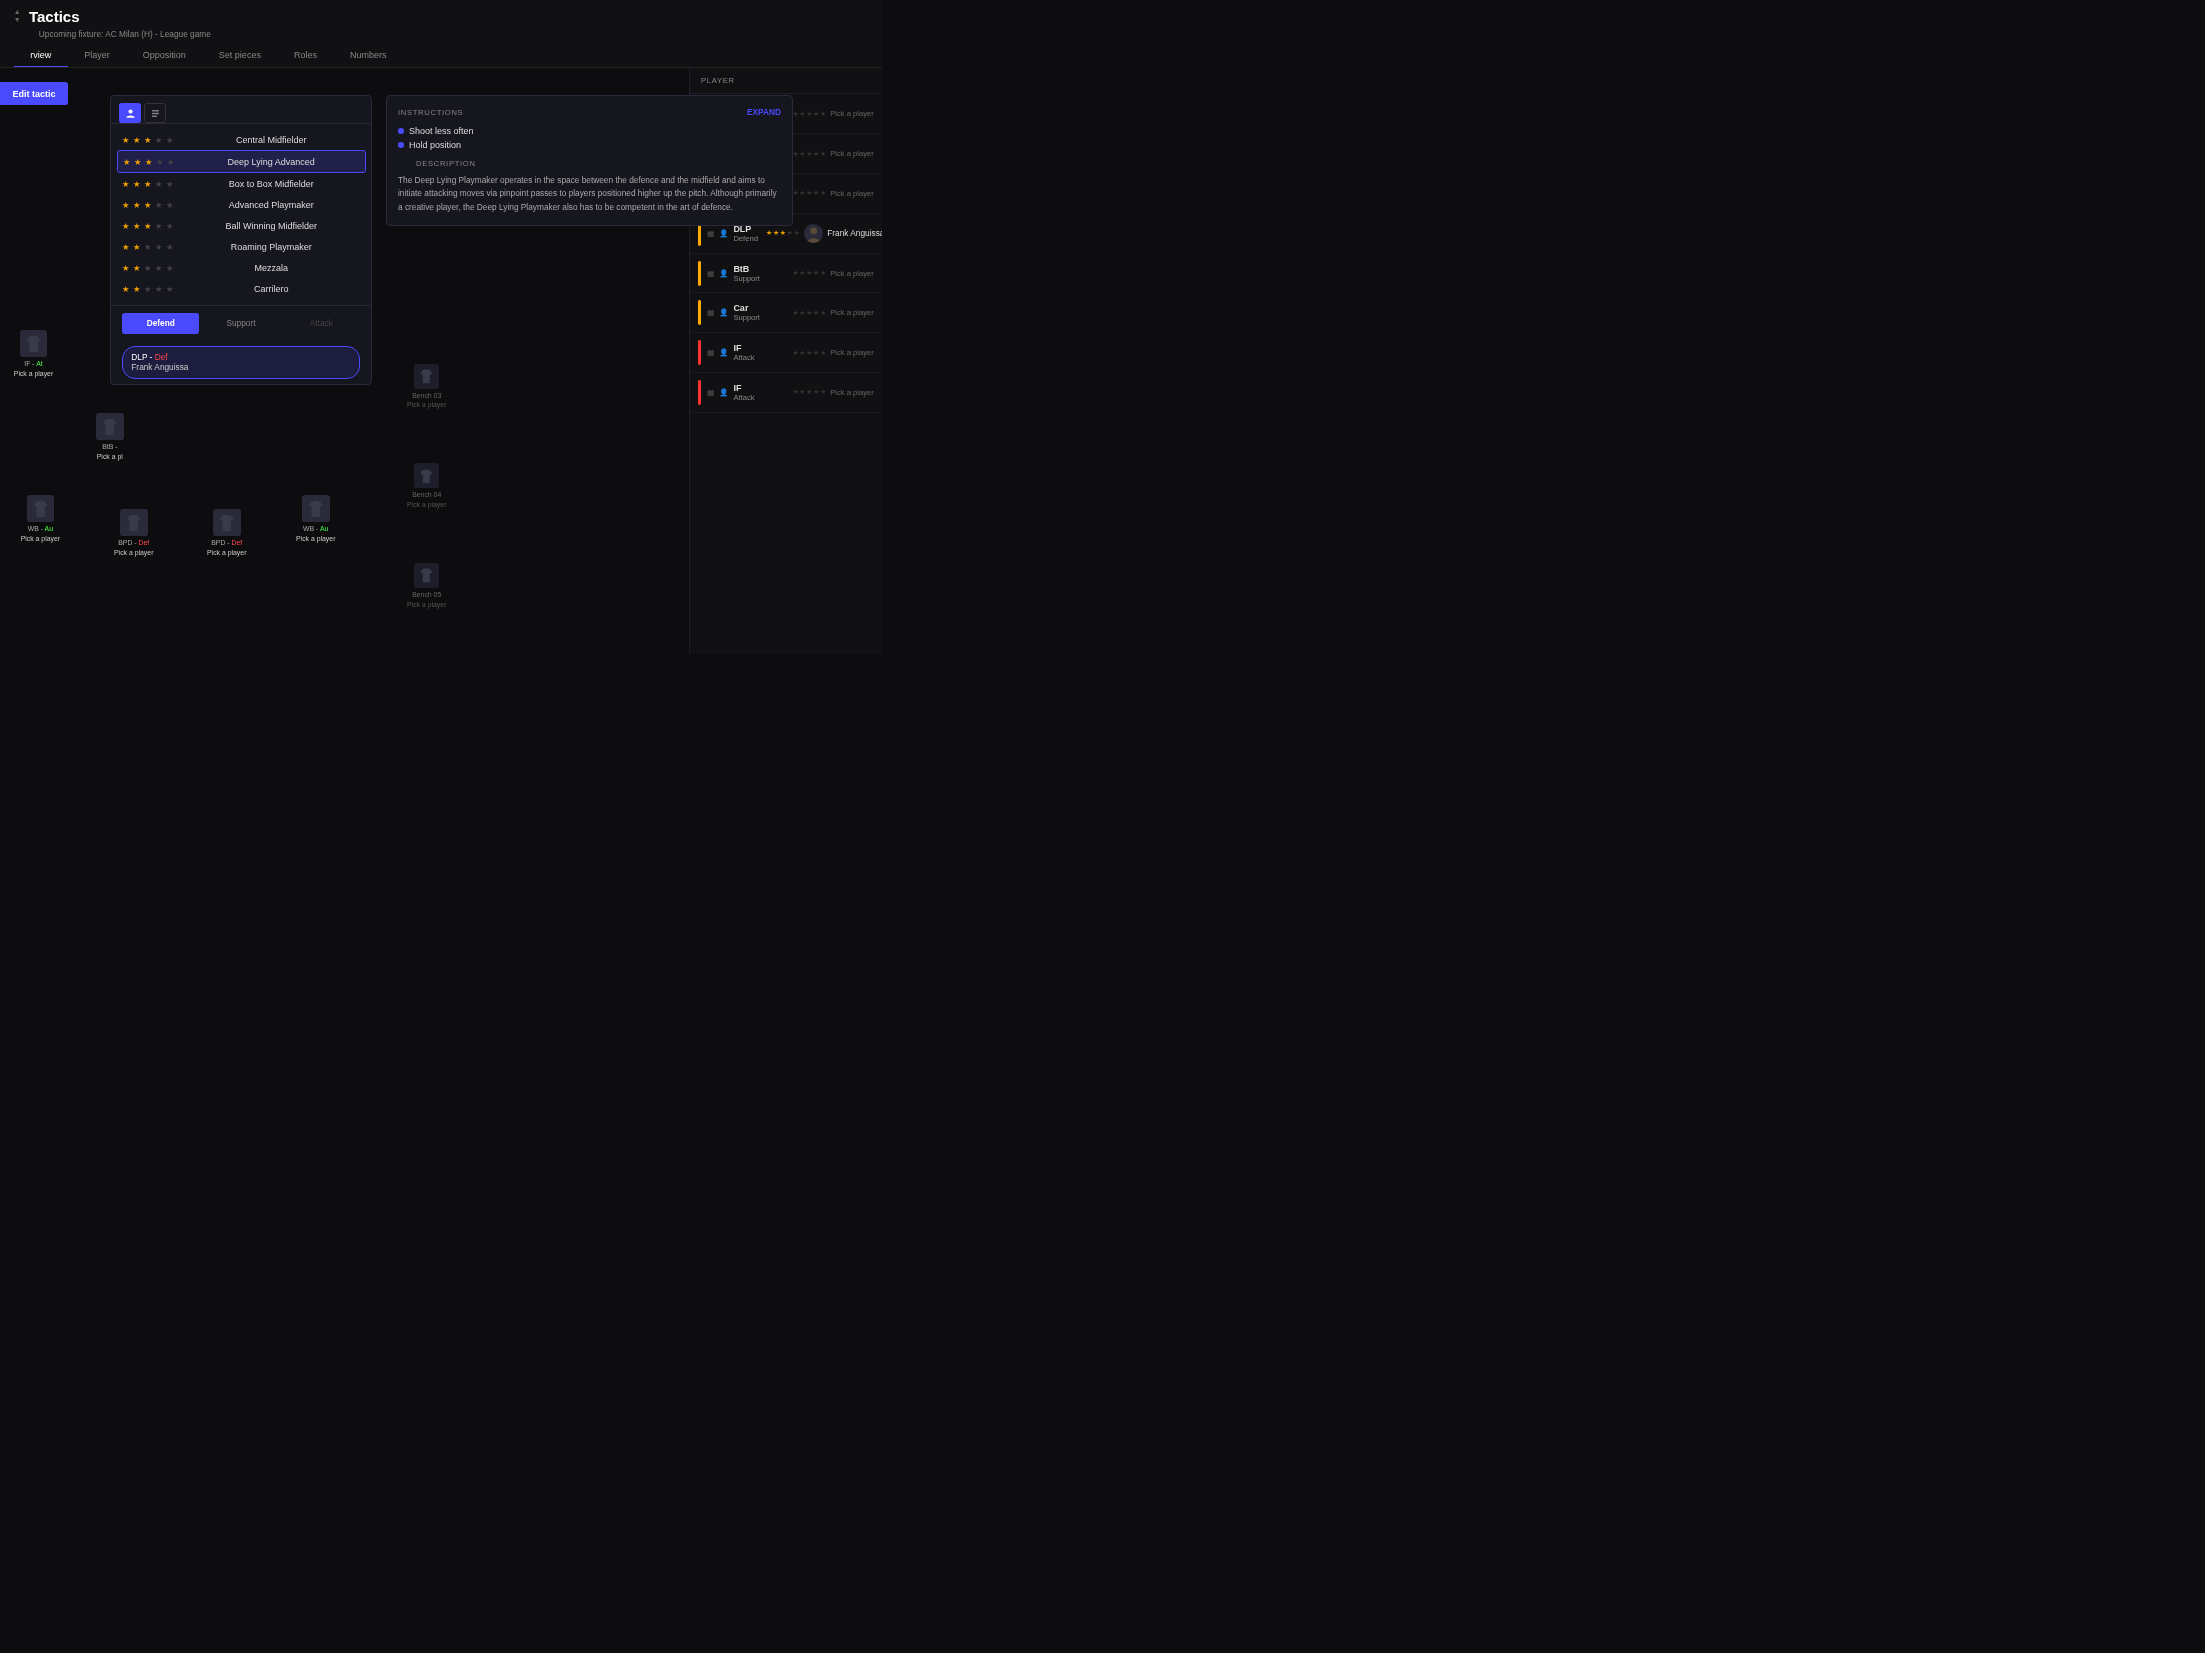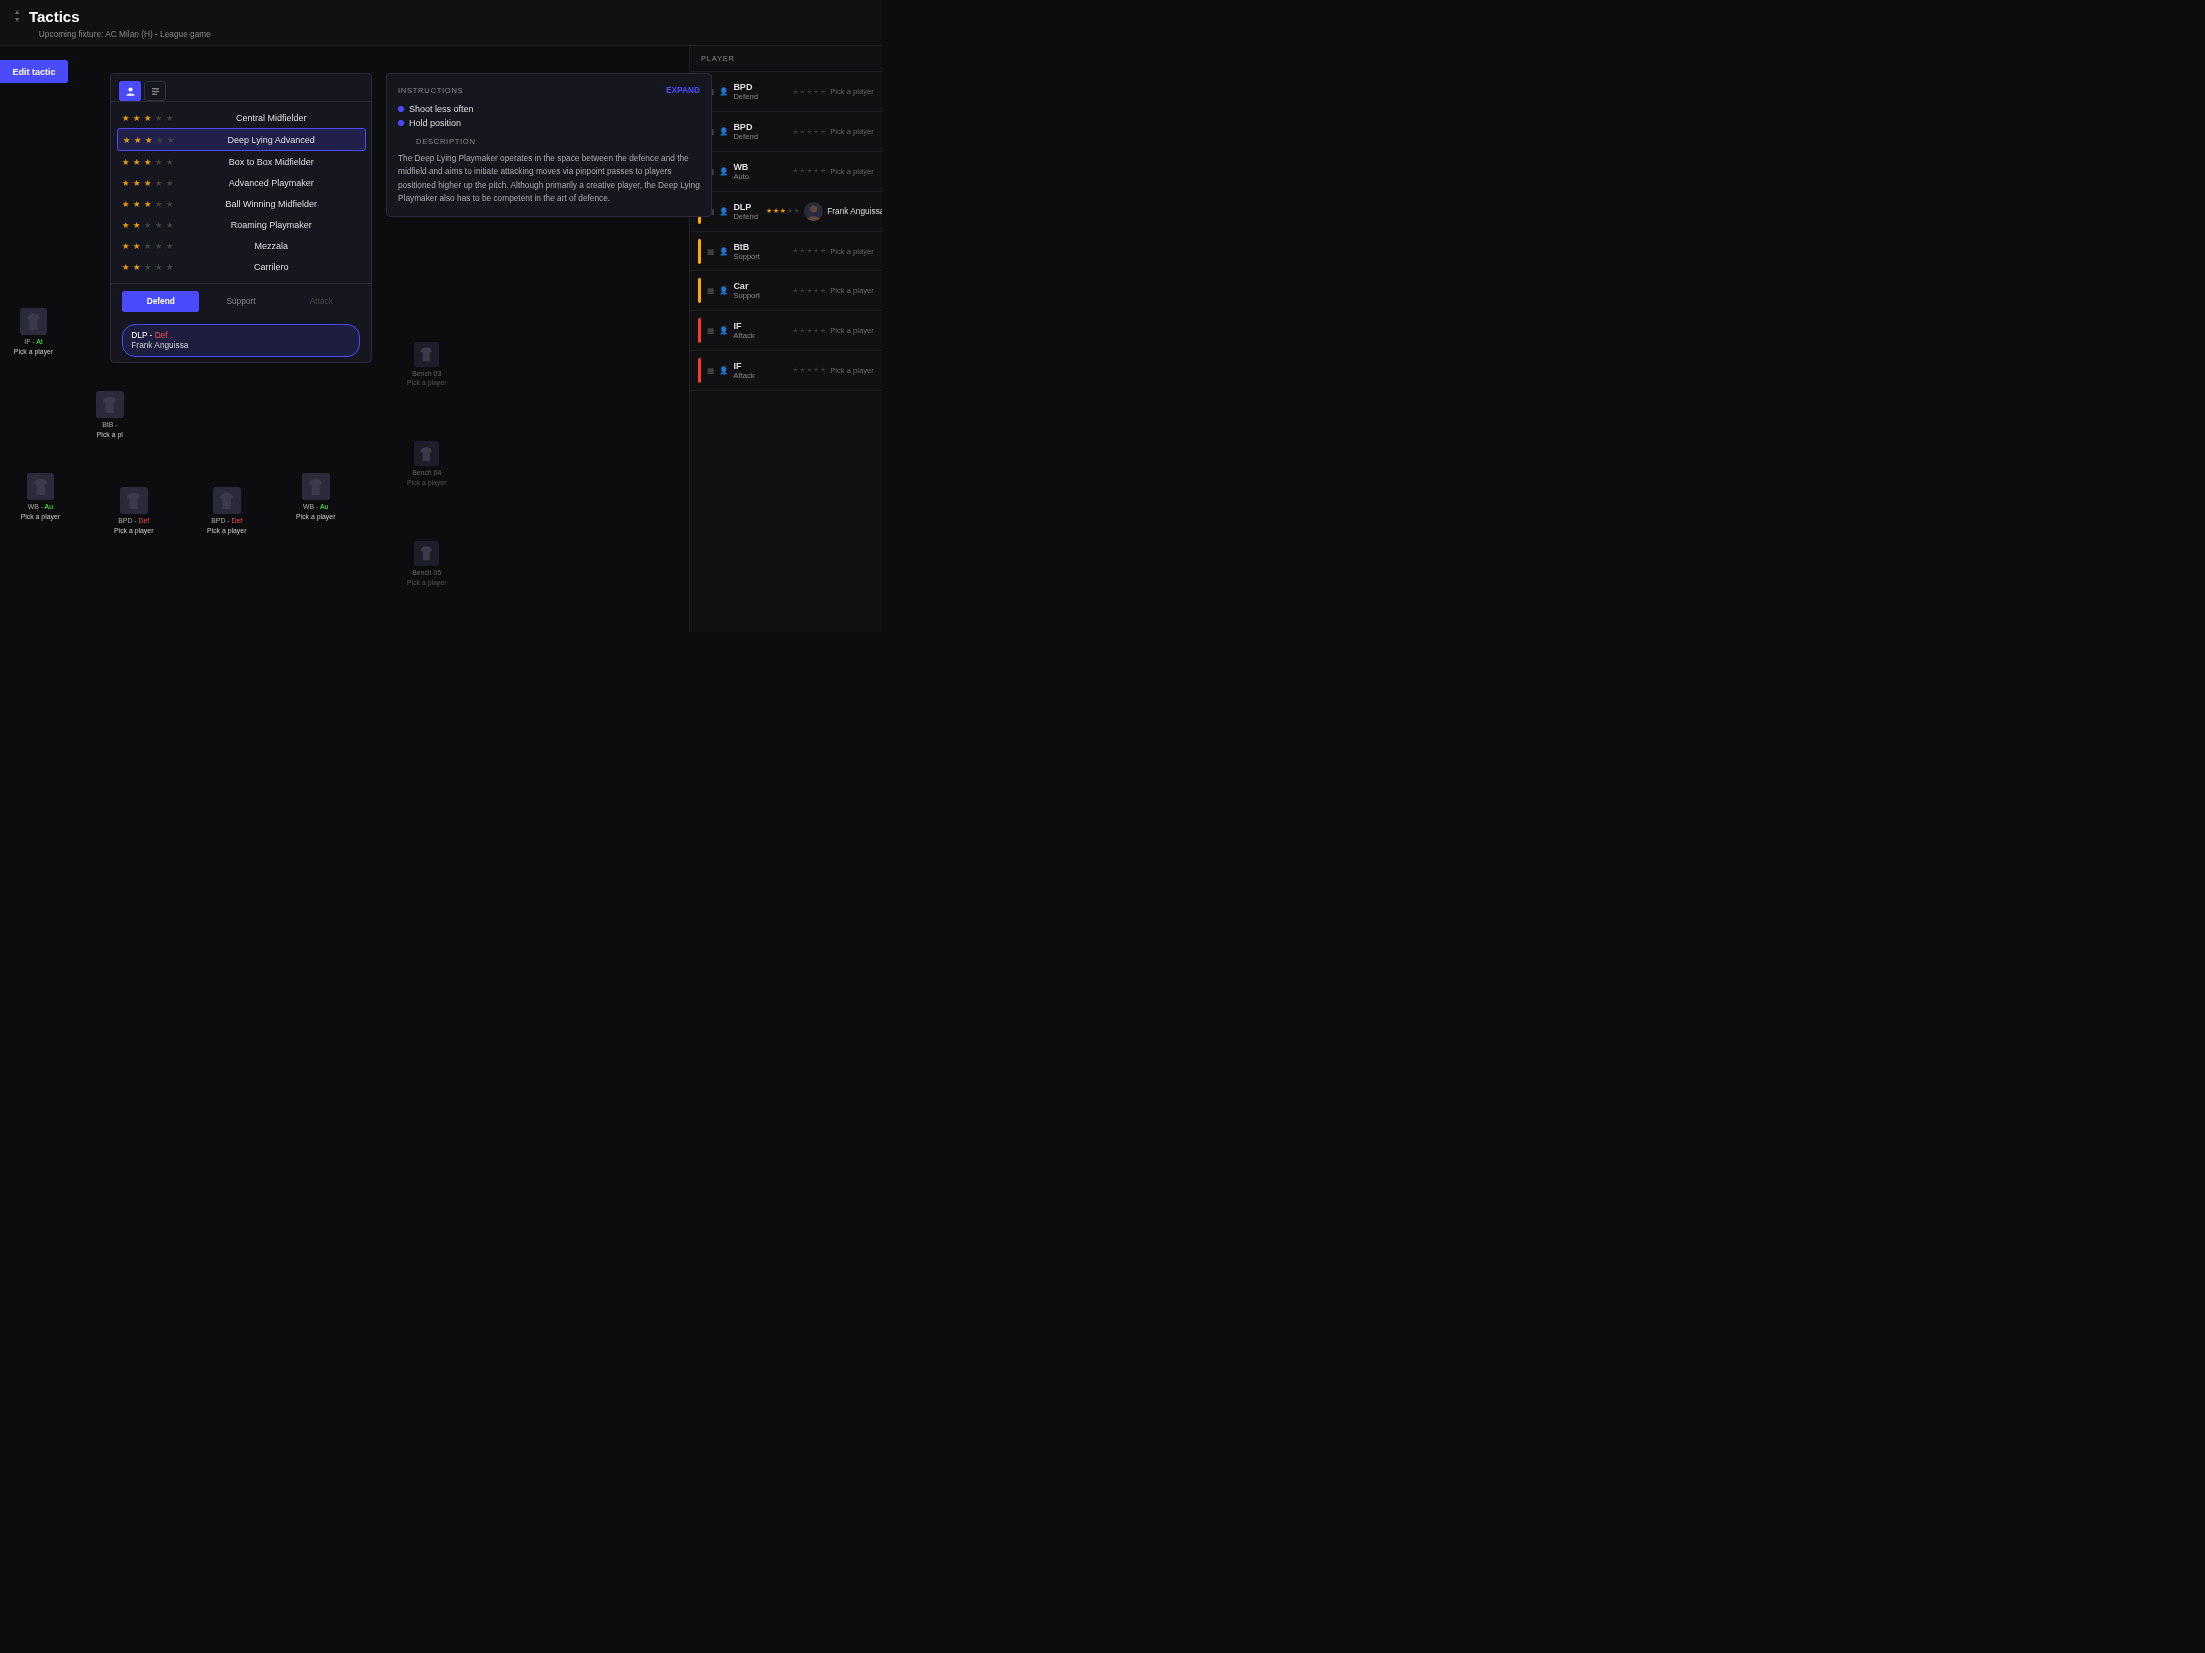--- a/index.html
+++ b/index.html
@@ -237,21 +237,21 @@
     .current-player-line {
       font-size: 8.3px;
       color: #ccc;
     }
 
     
     .instructions-panel {
       position: absolute;
       top: 27.6px;
       left: 386px;
-      width: 326px;
+      width: 407px;
       background: #16161e;
       border: 0.7px solid #2a2a3a;
       border-radius: 4.1px;
       z-index: 20;
       padding: 11px;
     }
     .instructions-header {
       display: flex;
       justify-content: space-between;
       align-items: center;
@@ -427,20 +427,28 @@
 
 <div class="header">
   <div class="header-top">
     <div class="header-arrows">
       <span class="header-arrow">▲</span>
       <span class="header-arrow">▼</span>
     </div>
     <span class="header-title">Tactics</span>
   </div>
   <div class="header-subtitle">Upcoming fixture: AC Milan (H) - League game</div>
+  <div class="nav-tabs">
+    <a class="nav-tab active">rview</a>
+    <a class="nav-tab">Player</a>
+    <a class="nav-tab">Opposition</a>
+    <a class="nav-tab">Set pieces</a>
+    <a class="nav-tab">Roles</a>
+    <a class="nav-tab">Numbers</a>
+  </div>
 </div>
 
 <div class="main-area">
 
   <button class="edit-tactic-btn">Edit tactic</button>
 
   <div class="field-player" style="left:13.8px; top:262px;">
     <div class="player-shirt">
       <svg viewBox="0 0 28 28">
           <path d="M7 4 L14 2 L21 4 L24 10 L20 11 L20 26 L8 26 L8 11 L4 10 Z" fill="#3a3a4a"></path>

